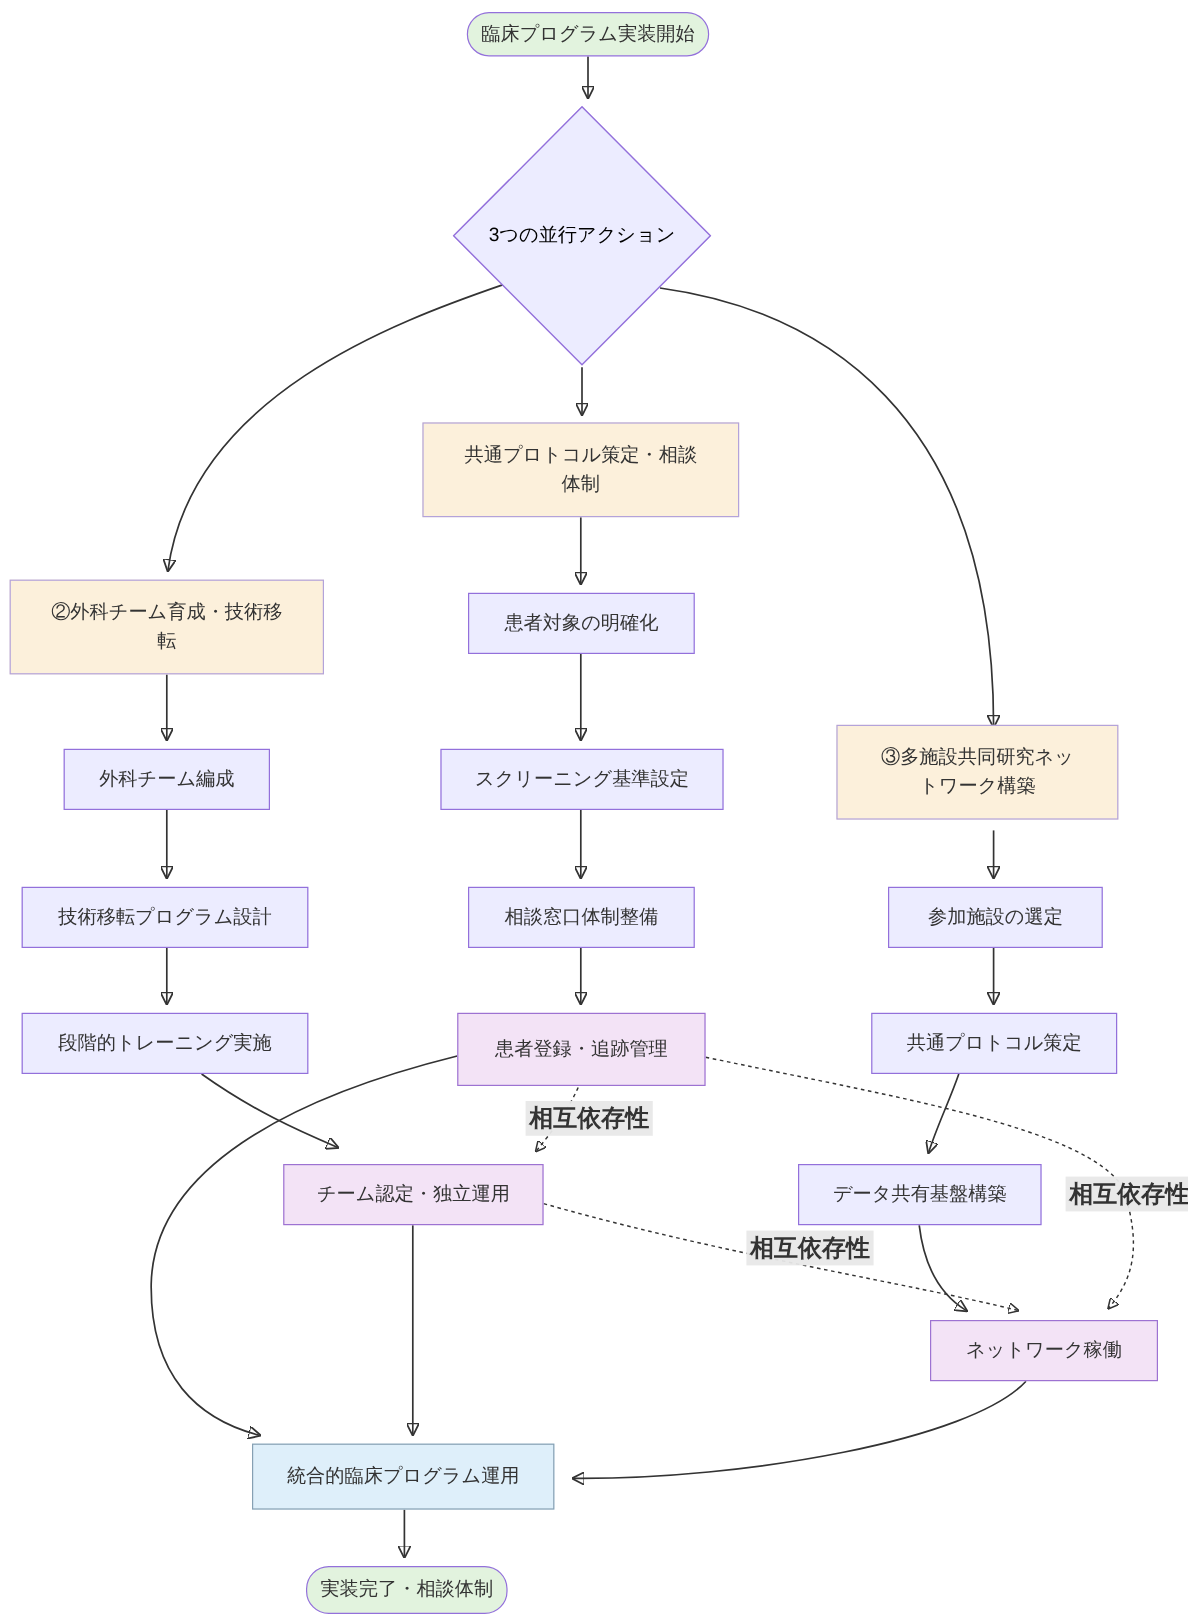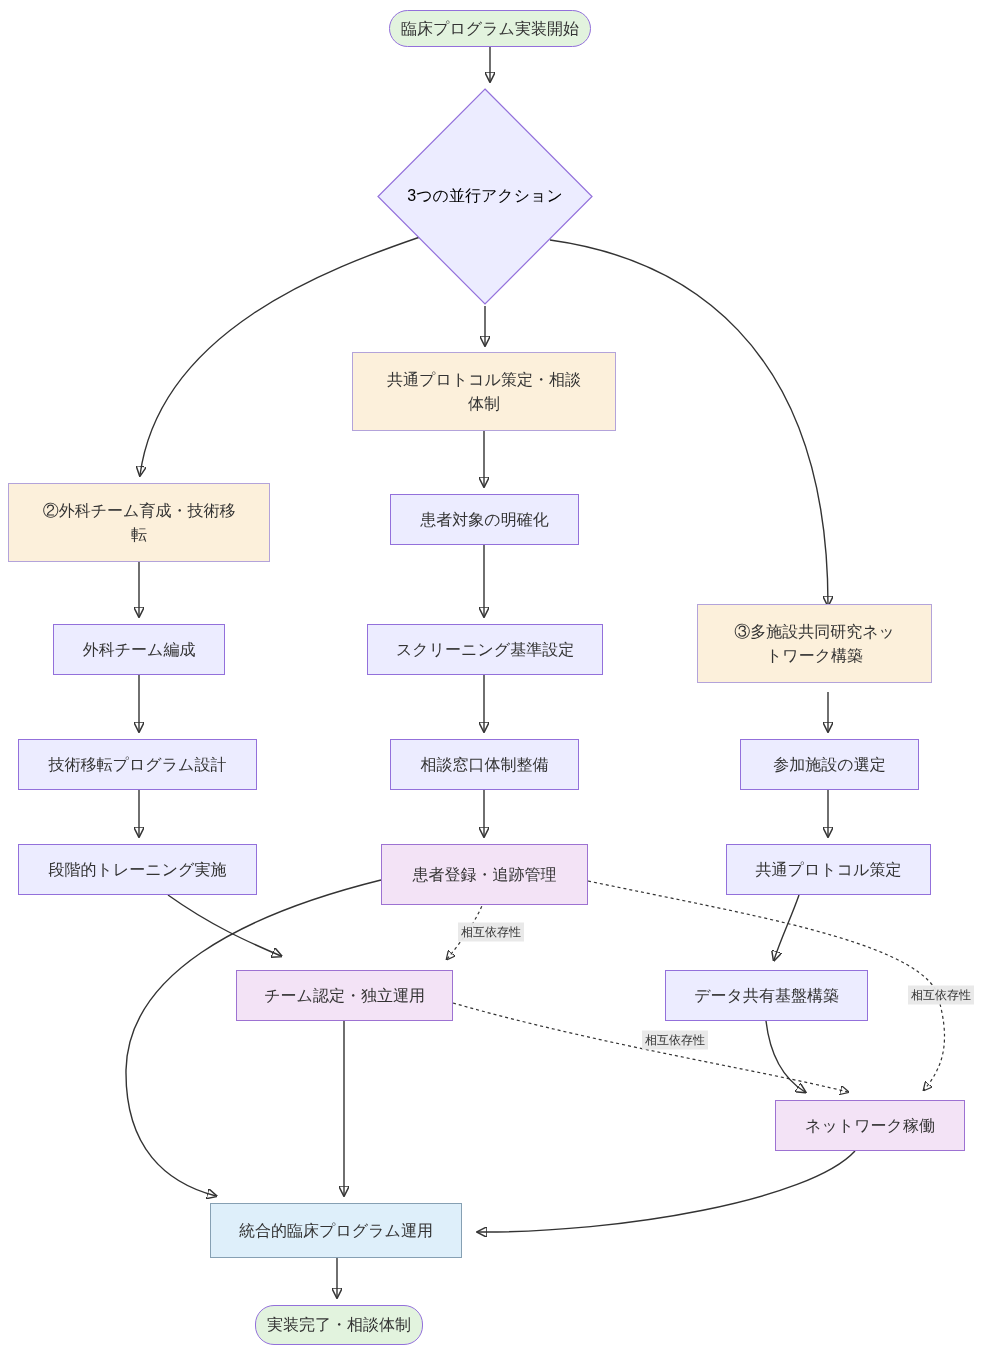--- a/index.html
+++ b/index.html
@@ -21,22 +21,22 @@
   .node.blue{background:#deeffa;border-color:#86a0b3;}
   .node.pill{background:#e2f3de;border-color:#9370db;border-radius:19px;}
   .diamond-wrap{position:absolute;}
   .diamond-wrap svg{position:absolute;left:0;top:0;}
   .diamond-label{
     position:absolute;inset:0;display:flex;align-items:center;justify-content:center;
     font-size:16px;color:#000000;text-align:center;
   }
   .edge-label{
     position:absolute;transform:translate(-50%,-50%);
-    background:rgba(232,232,232,0.95);color:#333;font-size:12px;
-    padding:1px 3px;white-space:nowrap;
+    background:rgba(232,232,232,0.95);color:#333;font-size:20px;
+    padding:1px 3px;white-space:nowrap;font-weight:bold;
   }
 </style>
 </head>
 <body>
 
 <div class="canvas">
 
   <svg class="edges" viewBox="0 0 990 1353">
     <defs>
       <marker id="arrow" viewBox="0 0 10 10" refX="8.5" refY="5" markerWidth="7.5" markerHeight="7.5" orient="auto-start-reverse">

